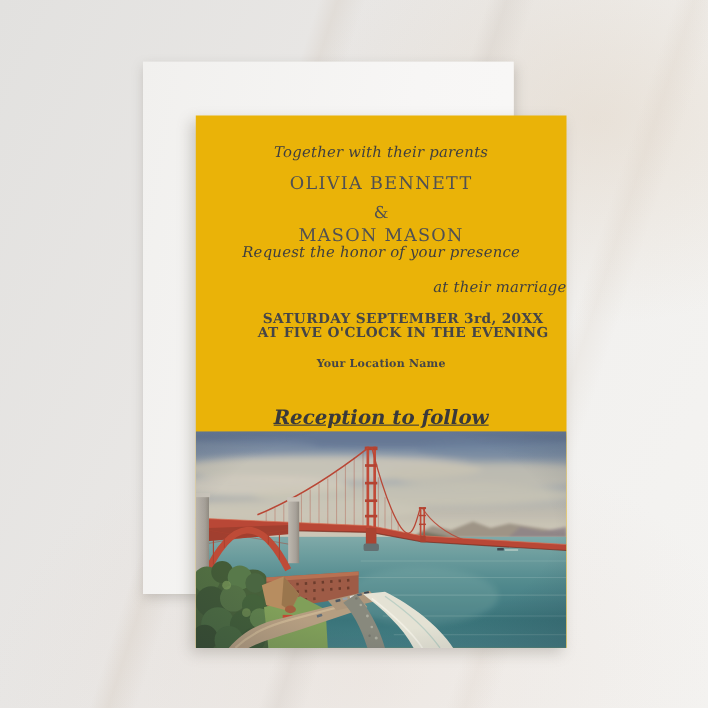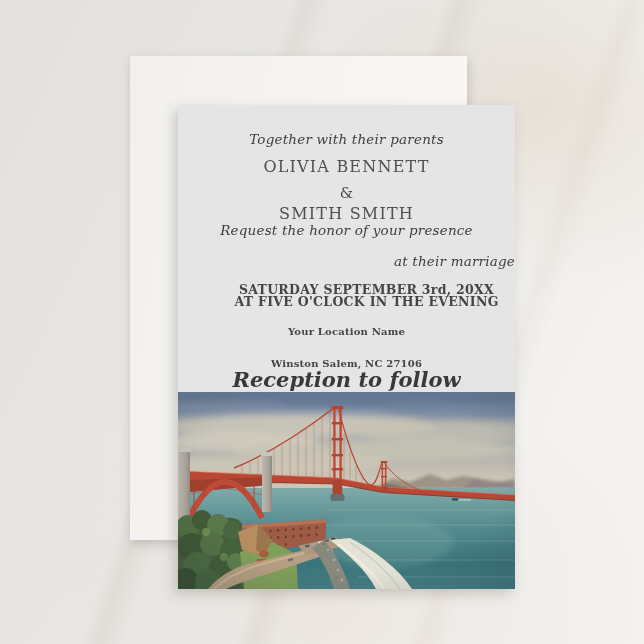--- a/index.html
+++ b/index.html
@@ -20,56 +20,55 @@
       linear-gradient(115deg, #e2e1df 0%, #e9e7e5 38%, #f2f1ef 72%, #f4f3f1 100%);
   }
   .card{position:absolute;}
   .back-card{
     left:130px;top:56px;width:337px;height:484px;
     background:linear-gradient(100deg,#f1f0ee 0%,#f7f6f5 60%,#f9f8f7 100%);
     box-shadow:1px 4px 10px rgba(135,130,122,.38);
   }
   .front-card{
     left:178px;top:105px;width:337px;height:484px;
-    background:#e5e5e5;
+    background:#eab308;
     box-shadow:-4px 5px 12px rgba(118,112,104,.32);
   }
   .line{position:absolute;left:0;width:100%;text-align:center;white-space:nowrap;}
   .script{font-style:italic;color:#3e3e40;font-size:13.5px;line-height:18px;letter-spacing:.2px;}
   .name{font-size:16px;line-height:26px;letter-spacing:1.2px;color:#505053;}
   .amp{font-size:15px;line-height:20px;color:#505053;}
   .datetime{font-size:12.5px;line-height:17px;font-weight:bold;letter-spacing:.3px;color:#454548;margin-left:20px;}
   .venue{font-size:10px;line-height:15px;font-weight:bold;letter-spacing:.2px;color:#454548;}
-  .reception{font-style:italic;font-weight:bold;font-size:21px;line-height:22px;color:#39393b;}
+  .reception{font-style:italic;font-weight:bold;font-size:18px;line-height:22px;color:#39393b;text-decoration:underline;}
   .t-intro{top:25px;} .t-name1{top:49px;} .t-amp{top:78px;} .t-name2{top:96px;}
   .t-req1{top:116px;} .t-req2{top:147px;text-align:right;}
   .t-date{top:176px;} .t-time{top:188px;}
   .t-loc{top:219px;} .t-addr1{top:235px;} .t-addr2{top:251px;}
   .t-recep{top:264px;}
   .photo{position:absolute;left:0;bottom:0;width:337px;height:197px;overflow:hidden;}
   .photo svg{display:block;}
 </style>
 </head>
 <body>
 
 <div class="backdrop"></div>
 
 <div class="card back-card"></div>
 
 <div class="card front-card">
   <div class="line script t-intro">Together with their parents</div>
   <div class="line name   t-name1">OLIVIA BENNETT</div>
   <div class="line amp    t-amp">&amp;</div>
-  <div class="line name   t-name2">SMITH SMITH</div>
+  <div class="line name   t-name2">MASON MASON</div>
   <div class="line script t-req1">Request the honor of your presence</div>
   <div class="line script t-req2">at their marriage</div>
   <div class="line datetime t-date">SATURDAY SEPTEMBER 3rd, 20XX</div>
   <div class="line datetime t-time">AT FIVE O'CLOCK IN THE EVENING</div>
   <div class="line venue  t-loc">Your Location Name</div>
-  <div class="line venue  t-addr2">Winston Salem, NC 27106</div>
   <div class="line reception t-recep">Reception to follow</div>
 
   <div class="photo" role="img" aria-label="Golden Gate Bridge over San Francisco Bay with Fort Point in the foreground">
     <svg width="337" height="197" viewBox="0 0 337 197" xmlns="http://www.w3.org/2000/svg">
       <defs>
         <linearGradient id="sky" x1="0" y1="0" x2="0" y2="1">
           <stop offset="0" stop-color="#68809f"></stop>
           <stop offset=".38" stop-color="#93a0ad"></stop>
           <stop offset=".7" stop-color="#bdbaae"></stop>
           <stop offset="1" stop-color="#d0cabb"></stop>

